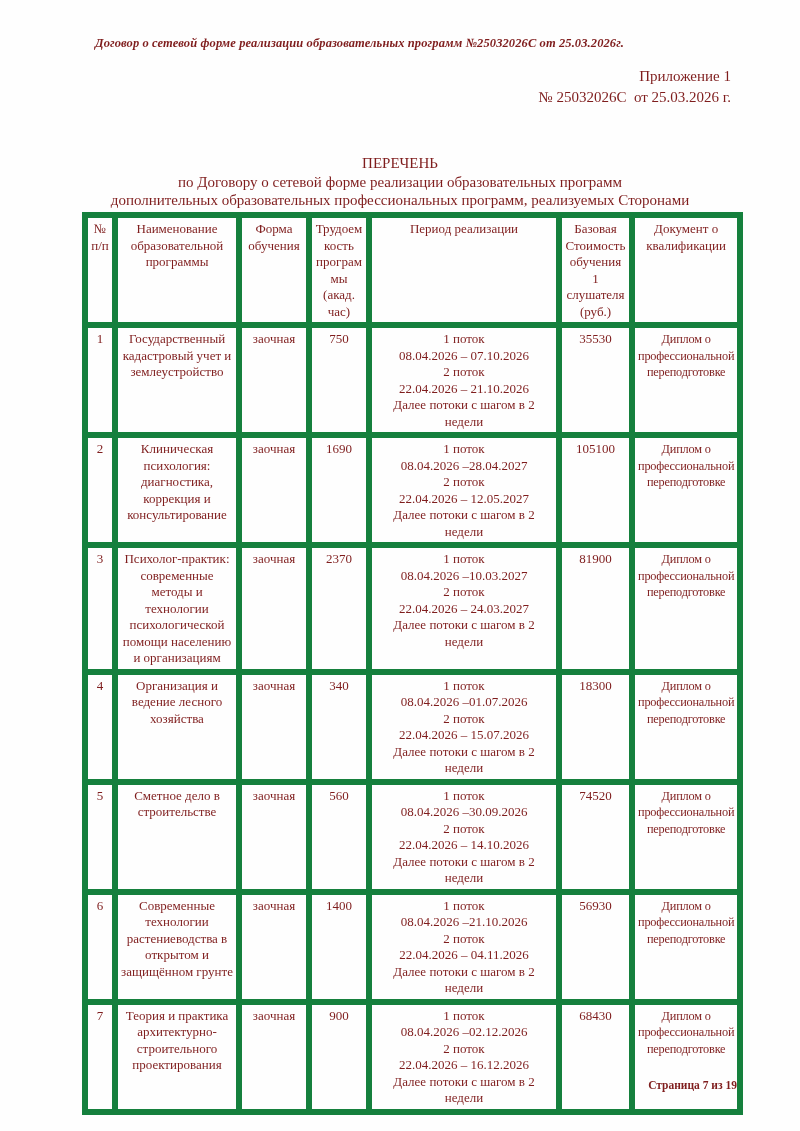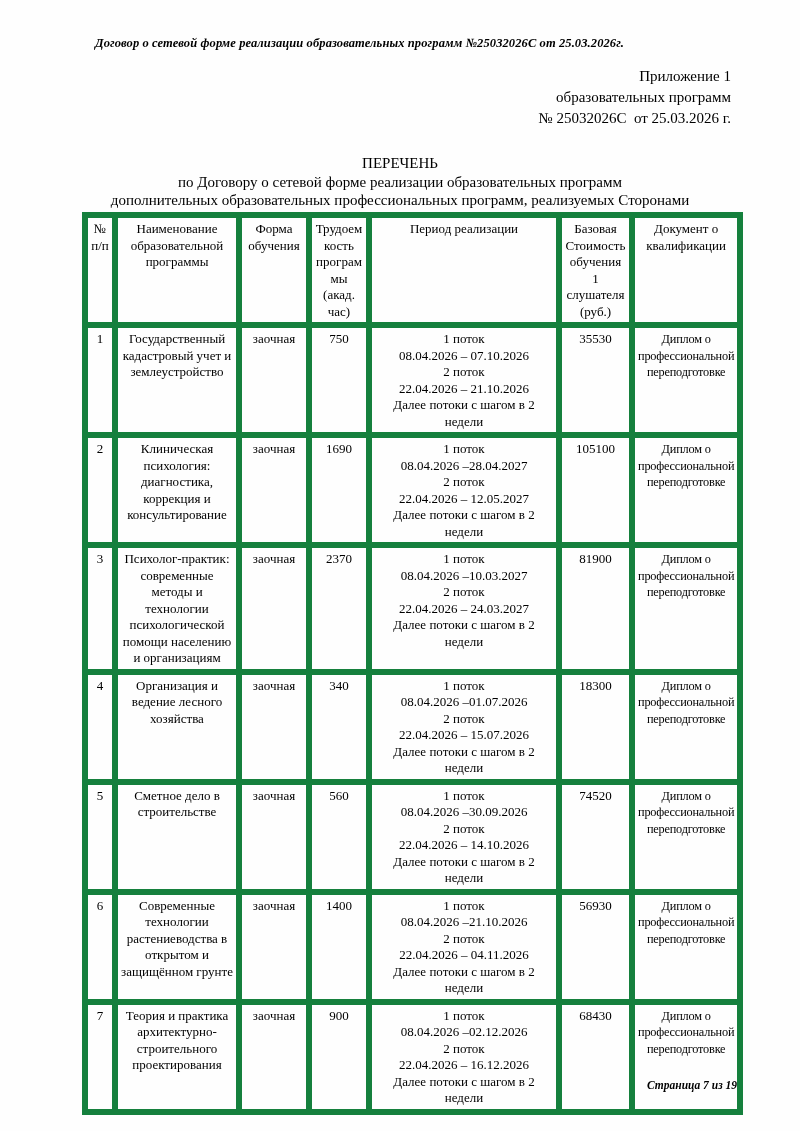--- a/index.html
+++ b/index.html
@@ -1,18 +1,18 @@
 <!DOCTYPE html>
 <html><head>
 <meta charset="utf-8">
 <style>
   html,body { margin:0; padding:0; background:#ffffff; }
   .page {
     position:relative; width:800px; height:1131px; background:#fefefe;
-    font-family:"Liberation Serif", serif; color:#000000; overflow:hidden;
+    font-family:"Liberation Serif", serif; color:#7f1d1d; overflow:hidden;
   }
   .doc-header {
     position:absolute; top:36px; left:95px;
     font-size:12.5px; font-style:italic; font-weight:bold; letter-spacing:0.1px;
   }
   .appendix {
     position:absolute; top:66px; right:69px; text-align:right;
     font-size:15px; line-height:21px;
   }
   .appendix .pre { white-space:pre; }
@@ -38,33 +38,32 @@
   .col-doc   { width:100px; }
   .c-doc { font-size:12.3px; letter-spacing:-0.2px; }
   .bold { font-weight:bold; }
   .hr { height:90px; }
   .r1 { height:102px; } .r2 { height:102px; } .r3 { height:121px; }
   .r4 { height:105px; } .r5 { height:104px; } .r6 { height:106px; }
   .r7 { height:101px; }
   .price-pad { padding-top:20px;margin-left:46px; }
   .footer {
     position:absolute; top:1079px; right:63px;
-    font-size:11.5px; font-style:italic; font-weight:bold;
+    font-size:11.5px; font-weight:bold;
   }
 </style>
 </head>
 <body>
 
 <div class="page">
 
   <div class="doc-header">Договор о сетевой форме реализации образовательных программ №25032026С от 25.03.2026г.</div>
 
   <div class="appendix">
     <div>Приложение 1</div>
-    <div>образовательных программ</div>
     <div class="pre">№ 25032026С  от 25.03.2026 г.</div>
   </div>
 
   <div class="title-block">
     <div>ПЕРЕЧЕНЬ</div>
     <div>по Договору о сетевой форме реализации образовательных программ</div>
     <div>дополнительных образовательных профессиональных программ, реализуемых Сторонами</div>
   </div>
 
   <table class="programs">

